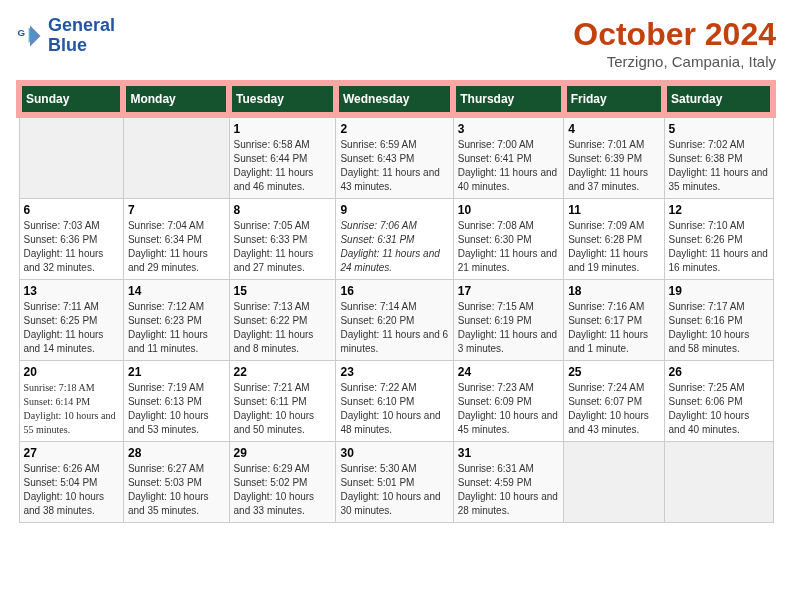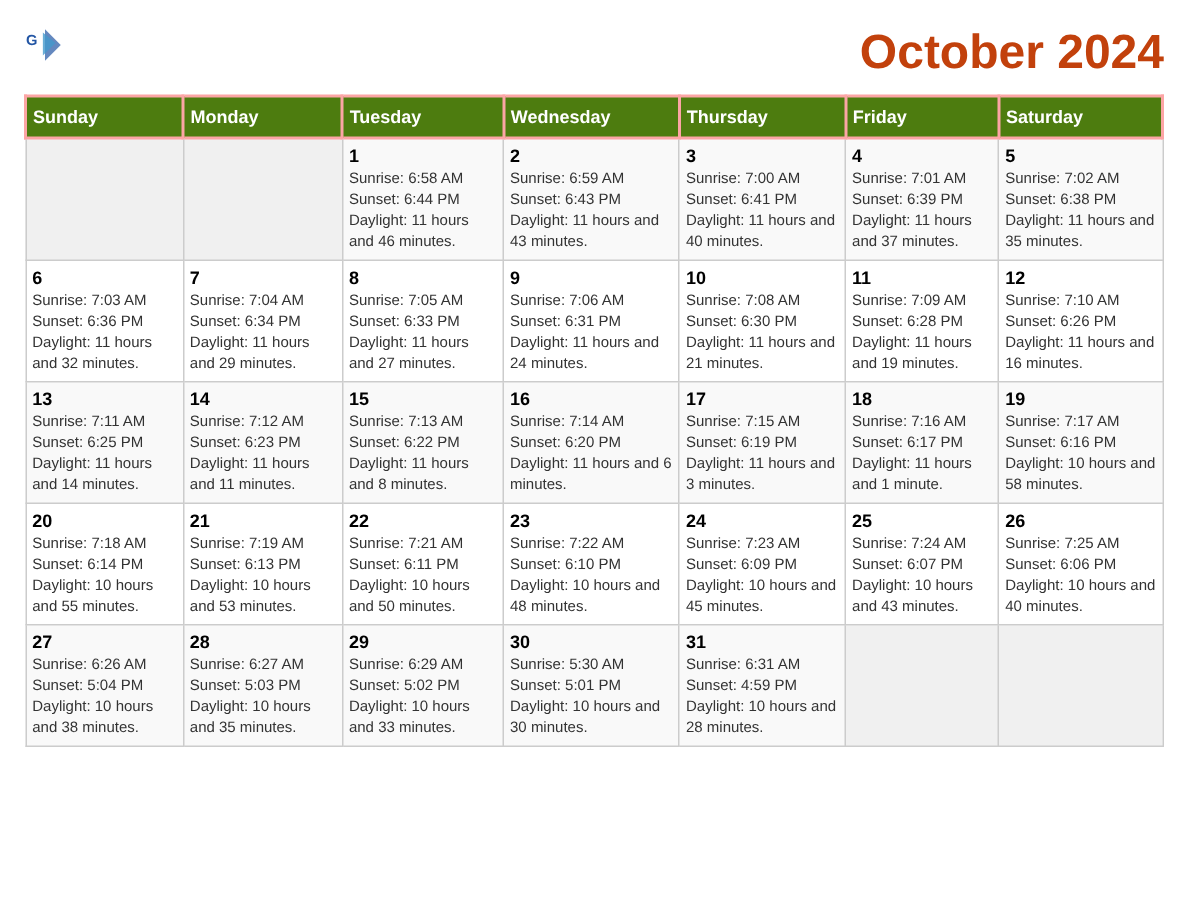--- a/index.html
+++ b/index.html
@@ -45,26 +45,26 @@
     .location {
       font-size: 15px;
       color: #555;
     }
     table {
       width: 100%;
       border-collapse: collapse;
       font-size: 11px;
     }
     thead tr th {
-      background-color: #4d7c0f;
+      background-color: #14532d;
       color: #fff;
       padding: 6px 4px;
       text-align: left;
       font-size: 12px;
-      border: 2px solid #fca5a5;
+      border: 6px solid #fca5a5;
     }
     tbody tr td {
       border: 1px solid #ccc;
       padding: 4px;
       vertical-align: top;
       min-height: 70px;
       background: #fff;
     }
     tbody tr:nth-child(odd) td {
       background: #f9f9f9;
@@ -87,23 +87,28 @@
 </head>
 <body>
 
 <div class="header">
   <div class="logo">
     <svg class="logo-icon" viewBox="0 0 40 40" xmlns="http://www.w3.org/2000/svg">
       <text x="2" y="20" font-size="14" font-weight="bold" fill="#2255a4">G</text>
       <polygon points="20,5 35,20 20,35" fill="#2255a4" opacity="0.7"></polygon>
       <polygon points="18,8 30,18 18,30" fill="#4499cc" opacity="0.8"></polygon>
     </svg>
+    <div class="logo-text">
+      <span>General</span>
+      <span>Blue</span>
+    </div>
   </div>
   <div class="title-block">
     <div class="month-title">October 2024</div>
+    <div class="location">Terzigno, Campania, Italy</div>
   </div>
 </div>
 
 <table>
   <thead>
     <tr>
     <th>Sunday</th>
         <th>Monday</th>
         <th>Tuesday</th>
         <th>Wednesday</th>
@@ -161,21 +166,21 @@
 Daylight: 11 hours and 29 minutes.</div>
         </td>
         <td>
           <span class="day-num">8</span>
           <div class="day-info" style="white-space: pre-line;">Sunrise: 7:05 AM
 Sunset: 6:33 PM
 Daylight: 11 hours and 27 minutes.</div>
         </td>
         <td>
           <span class="day-num">9</span>
-          <div class="day-info" style="white-space: pre-line;">Sunrise: 7:06 AM
+          <div class="day-info" style="white-space: pre-line; font-style: italic;">Sunrise: 7:06 AM
 Sunset: 6:31 PM
 Daylight: 11 hours and 24 minutes.</div>
         </td>
         <td>
           <span class="day-num">10</span>
           <div class="day-info" style="white-space: pre-line;">Sunrise: 7:08 AM
 Sunset: 6:30 PM
 Daylight: 11 hours and 21 minutes.</div>
         </td>
         <td>
@@ -231,21 +236,21 @@
         <td>
           <span class="day-num">19</span>
           <div class="day-info" style="white-space: pre-line;">Sunrise: 7:17 AM
 Sunset: 6:16 PM
 Daylight: 10 hours and 58 minutes.</div>
         </td>
       </tr>
       <tr>
         <td>
           <span class="day-num">20</span>
-          <div class="day-info" style="white-space: pre-line;">Sunrise: 7:18 AM
+          <div class="day-info" style="white-space: pre-line; font-family: Liberation Serif, serif;">Sunrise: 7:18 AM
 Sunset: 6:14 PM
 Daylight: 10 hours and 55 minutes.</div>
         </td>
         <td>
           <span class="day-num">21</span>
           <div class="day-info" style="white-space: pre-line;">Sunrise: 7:19 AM
 Sunset: 6:13 PM
 Daylight: 10 hours and 53 minutes.</div>
         </td>
         <td>

